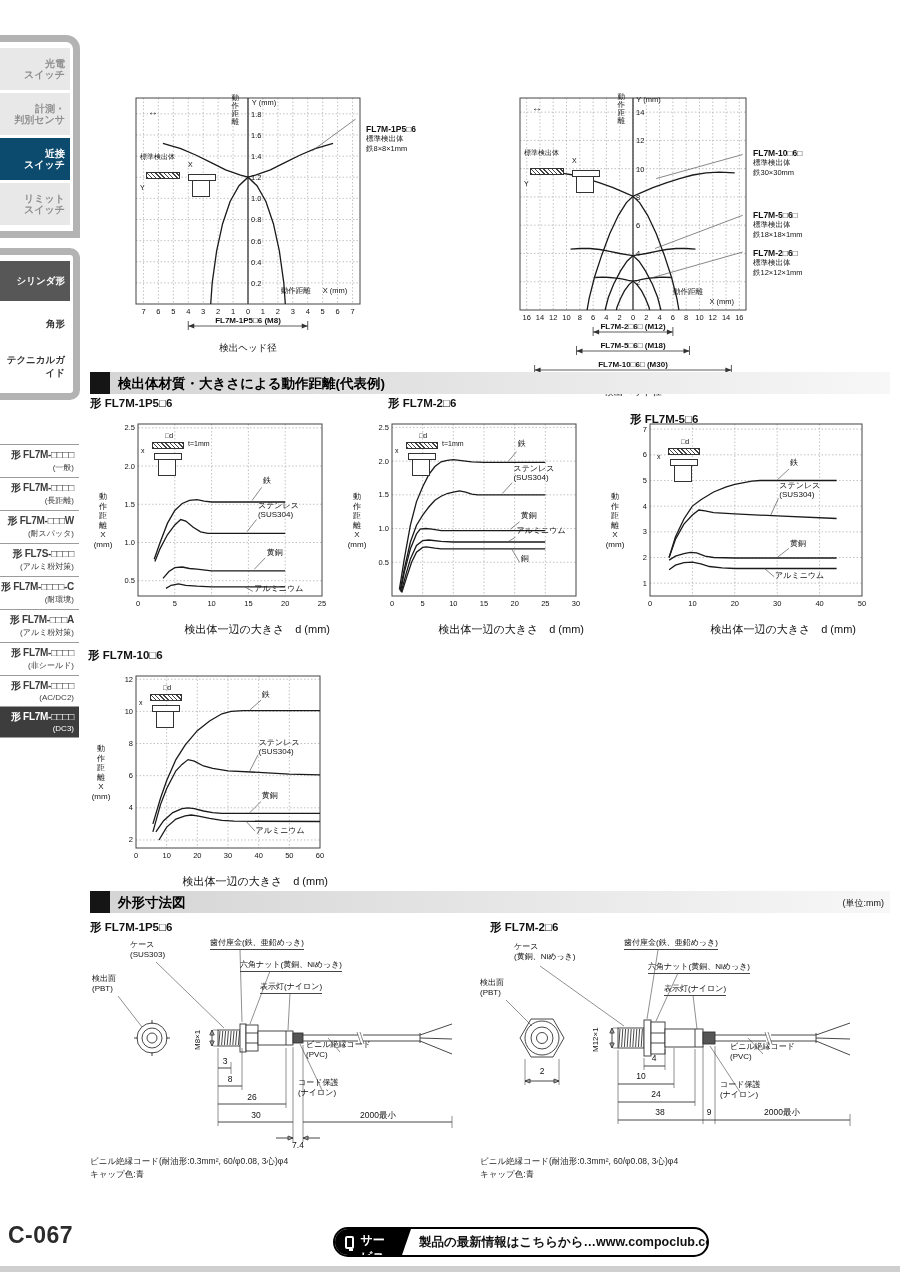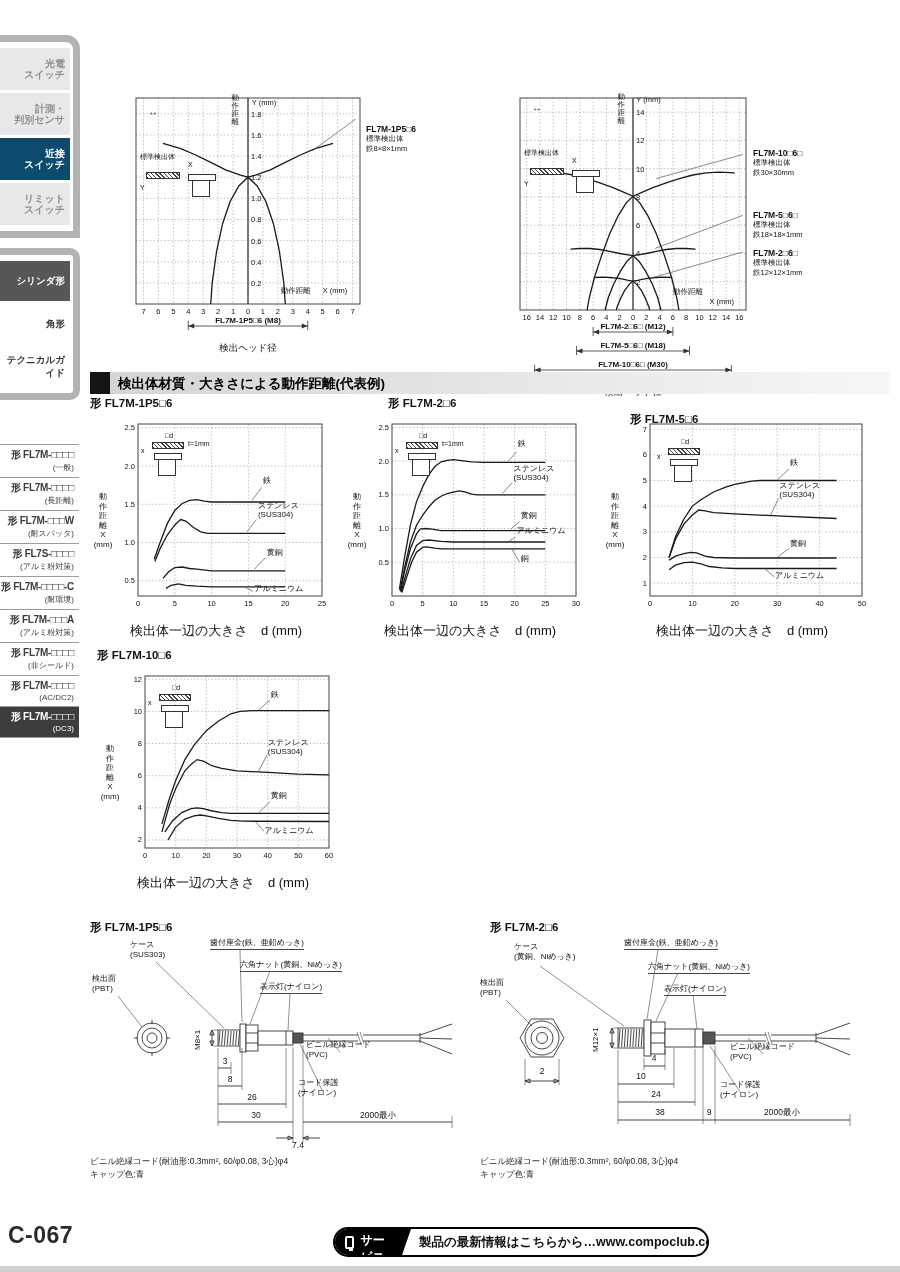--- a/index.html
+++ b/index.html
@@ -49,21 +49,21 @@
   .arrowhead{fill:#333;stroke:none;}
 
   .ann{position:absolute;}
   .ann-model{font-size:8.5px;font-weight:bold;}
   .ann-detail{font-size:7.5px;line-height:1.35;}
 
   .mtitle{position:absolute;margin:0;font-size:11.5px;font-weight:bold;}
   .matchart{position:absolute;width:320px;height:250px;}
   .svgholder{position:absolute;}
   .ylab{position:absolute;font-size:8px;line-height:1.2;text-align:center;width:26px;}
-  .xlab{position:absolute;font-size:13px;text-align:left;width:200px;}
+  .xlab{position:absolute;font-size:11px;text-align:right;width:200px;}
 
   .op-inset{position:absolute;width:100px;height:100px;font-size:7px;}
   .oi-arrow{position:absolute;left:8px;top:-2px;font-size:10px;}
   .oi-target{position:absolute;left:0;top:44px;}
   .oi-x{position:absolute;left:48px;top:53px;}
   .oi-bar{position:absolute;left:6px;top:64px;width:32px;height:5px;border:1px solid #333;
           background:repeating-linear-gradient(45deg,#444 0 1px,#fff 1px 3px);}
   .oi-y{position:absolute;left:0;top:76px;}
   .oi-sensor{position:absolute;left:48px;top:66px;}
   .flange{width:26px;height:5px;border:1px solid #333;background:#fff;}
@@ -551,21 +551,21 @@
       <div class="mi-d">□d</div>
       <div class="mi-bar"></div>
       <div class="mi-x">x</div>
       <div class="mi-sensor">
           <div class="flange"></div>
           <div class="sbody"></div>
         </div>
     </div>
   </div>
 
-  <div class="matchart" style="left:97px;top:648px;">
+  <div class="matchart" style="left:88px;top:648px;">
     <h3 class="mtitle" style="left:0;top:0;">形 FL7M-10□6</h3>
     <div class="svgholder" style="left:14px;top:22px;"><svg width="228" height="200">
           <line x1="64.66666666666666" y1="6" x2="64.66666666666666" y2="178" class="grid"></line>
           <line x1="95.33333333333333" y1="6" x2="95.33333333333333" y2="178" class="grid"></line>
           <line x1="126" y1="6" x2="126" y2="178" class="grid"></line>
           <line x1="156.66666666666666" y1="6" x2="156.66666666666666" y2="178" class="grid"></line>
           <line x1="187.33333333333334" y1="6" x2="187.33333333333334" y2="178" class="grid"></line>
           <line x1="34" y1="169.9626168224299" x2="218" y2="169.9626168224299" class="grid"></line>
           <line x1="34" y1="137.8130841121495" x2="218" y2="137.8130841121495" class="grid"></line>
           <line x1="34" y1="105.66355140186916" x2="218" y2="105.66355140186916" class="grid"></line>
@@ -610,20 +610,25 @@
       <div class="mi-d">□d</div>
       <div class="mi-bar"></div>
       <div class="mi-x">x</div>
       <div class="mi-sensor">
           <div class="flange"></div>
           <div class="sbody"></div>
         </div>
     </div>
   </div>
 
+  <div class="sec" style="top:891px;">
+    <div class="sq"></div>
+    <div class="t">外形寸法図</div>
+    <div class="u">(単位:mm)</div>
+  </div>
 
   <h3 class="dtitle" style="left:90px;top:920px;">形 FL7M-1P5□6</h3>
   <h3 class="dtitle" style="left:490px;top:920px;">形 FL7M-2□6</h3>
 
   <div class="dimdraw" style="left:90px;top:938px;">
     <svg class="art" width="380" height="218">
       <circle cx="62" cy="100" r="15"></circle>
         <circle cx="62" cy="100" r="10"></circle>
         <circle cx="62" cy="100" r="5"></circle>
       <line x1="62" y1="82" x2="62" y2="86"></line>

